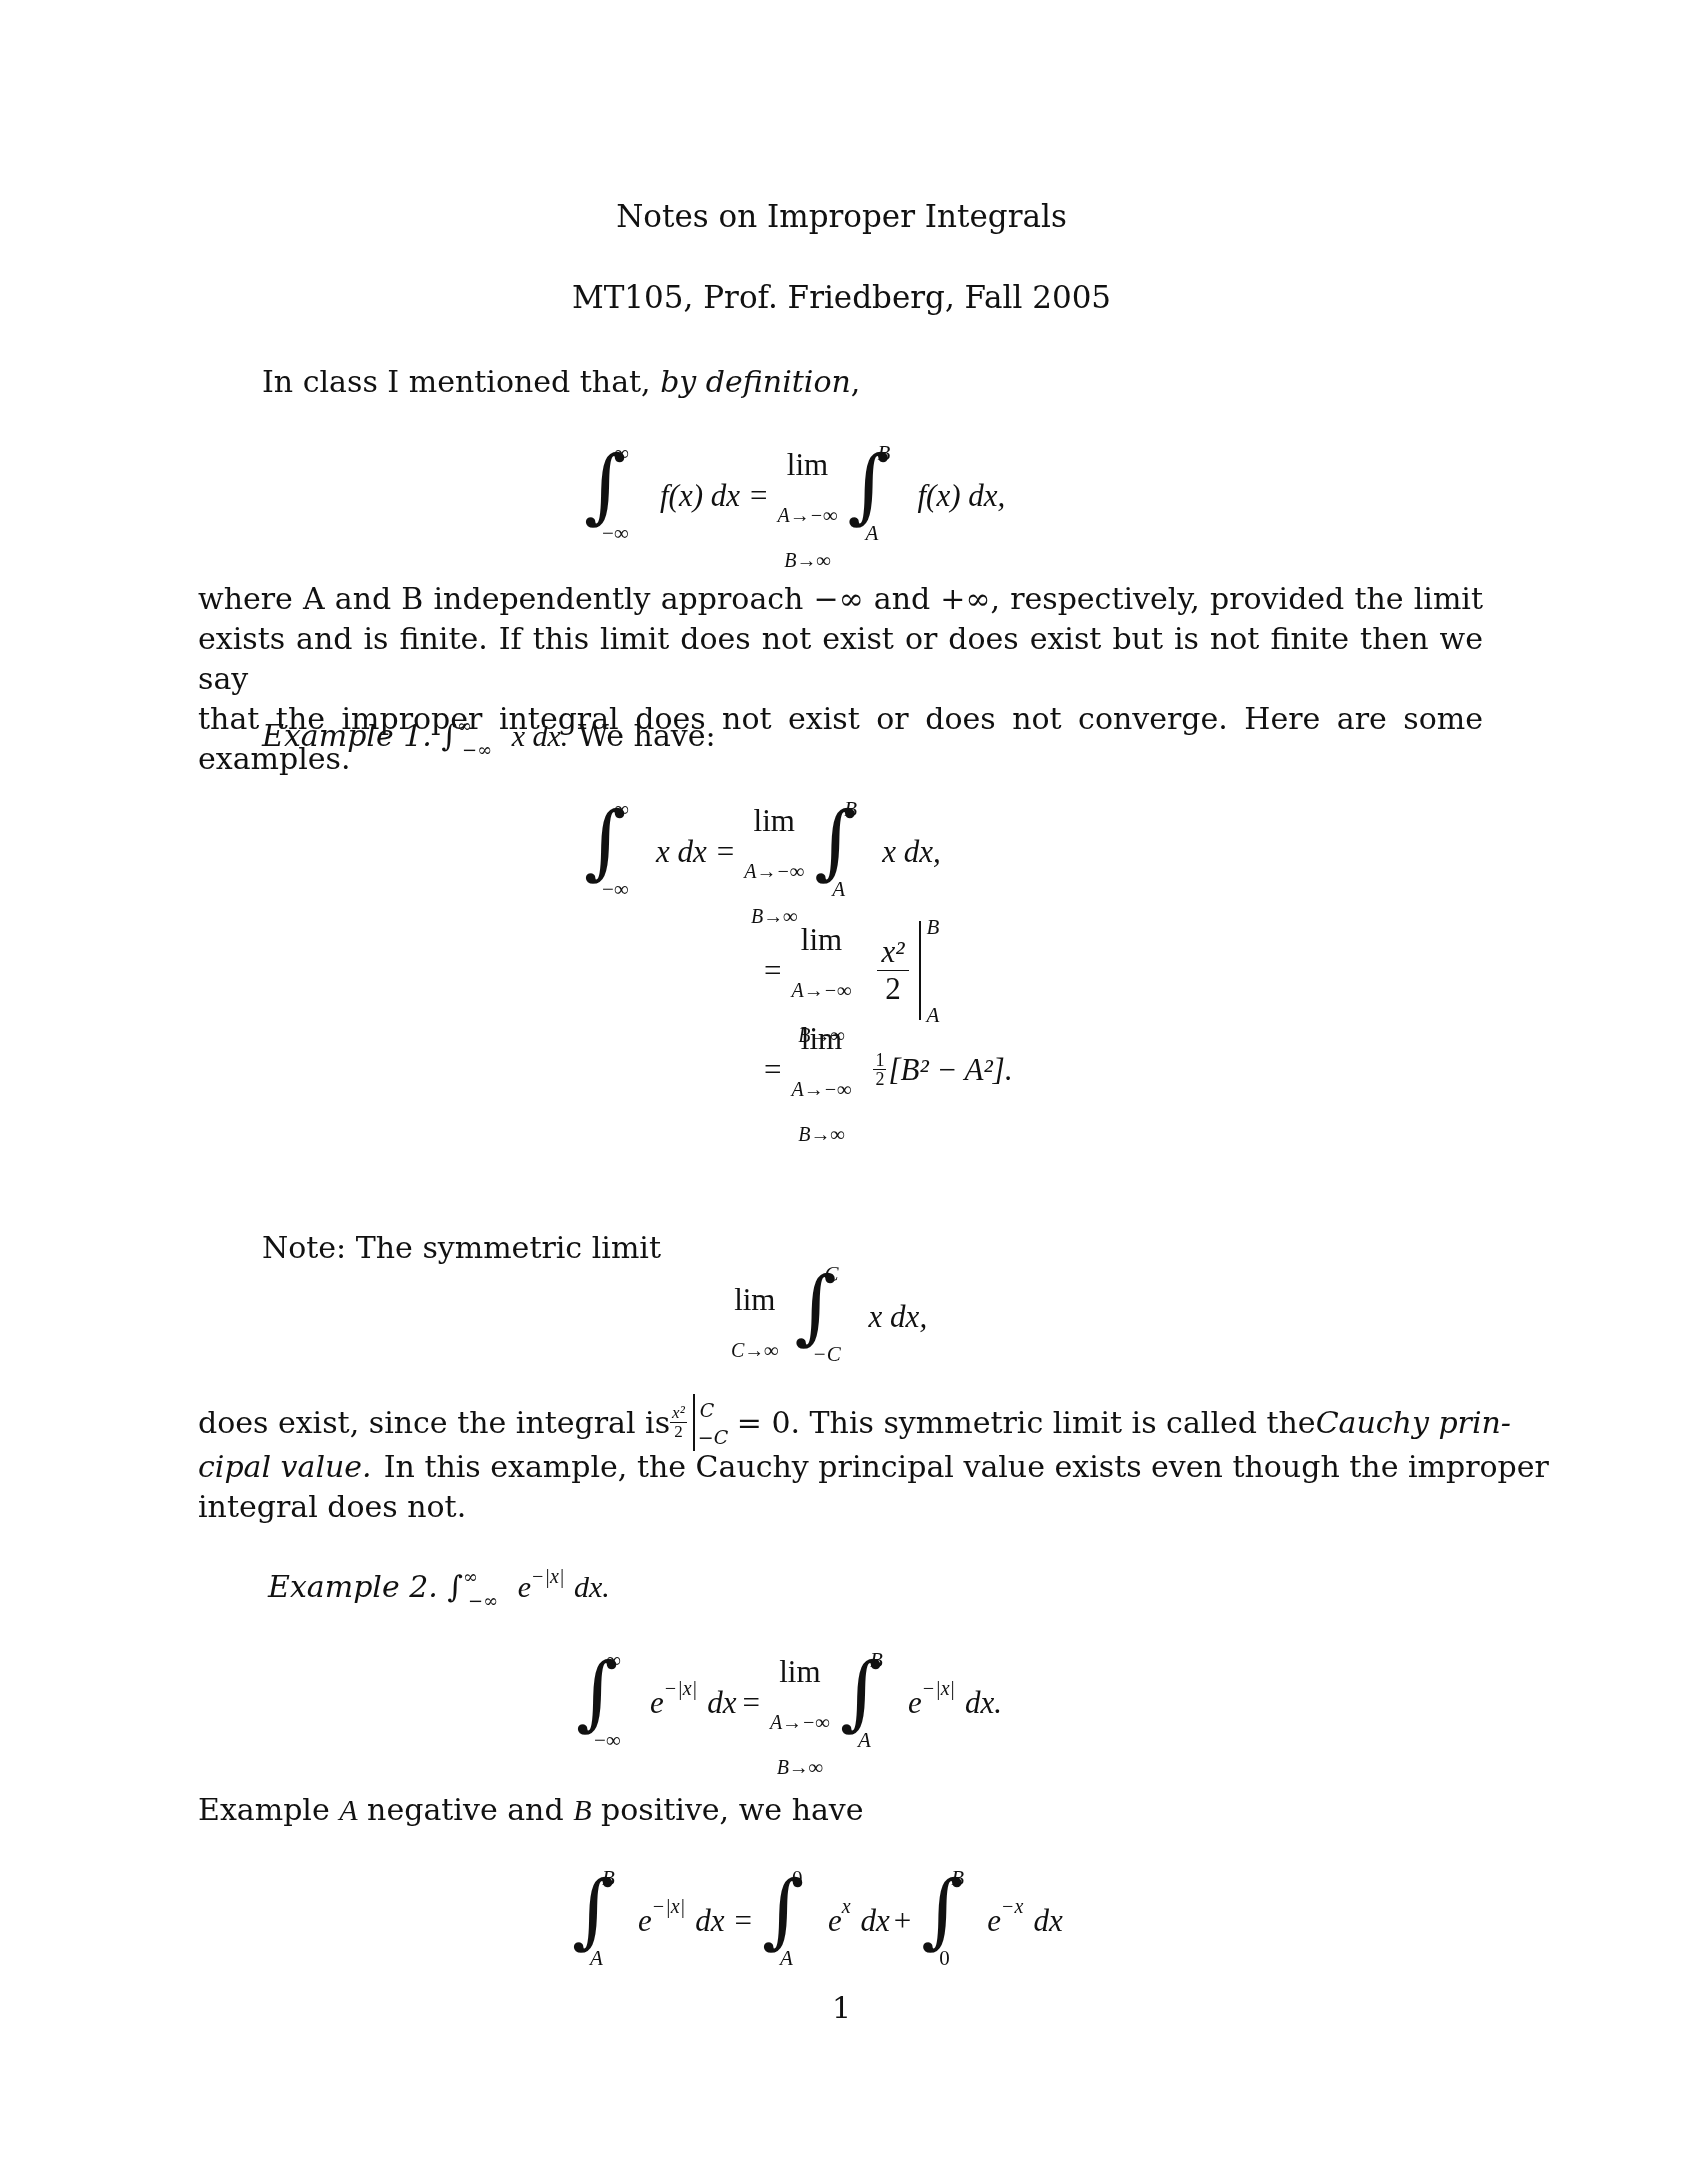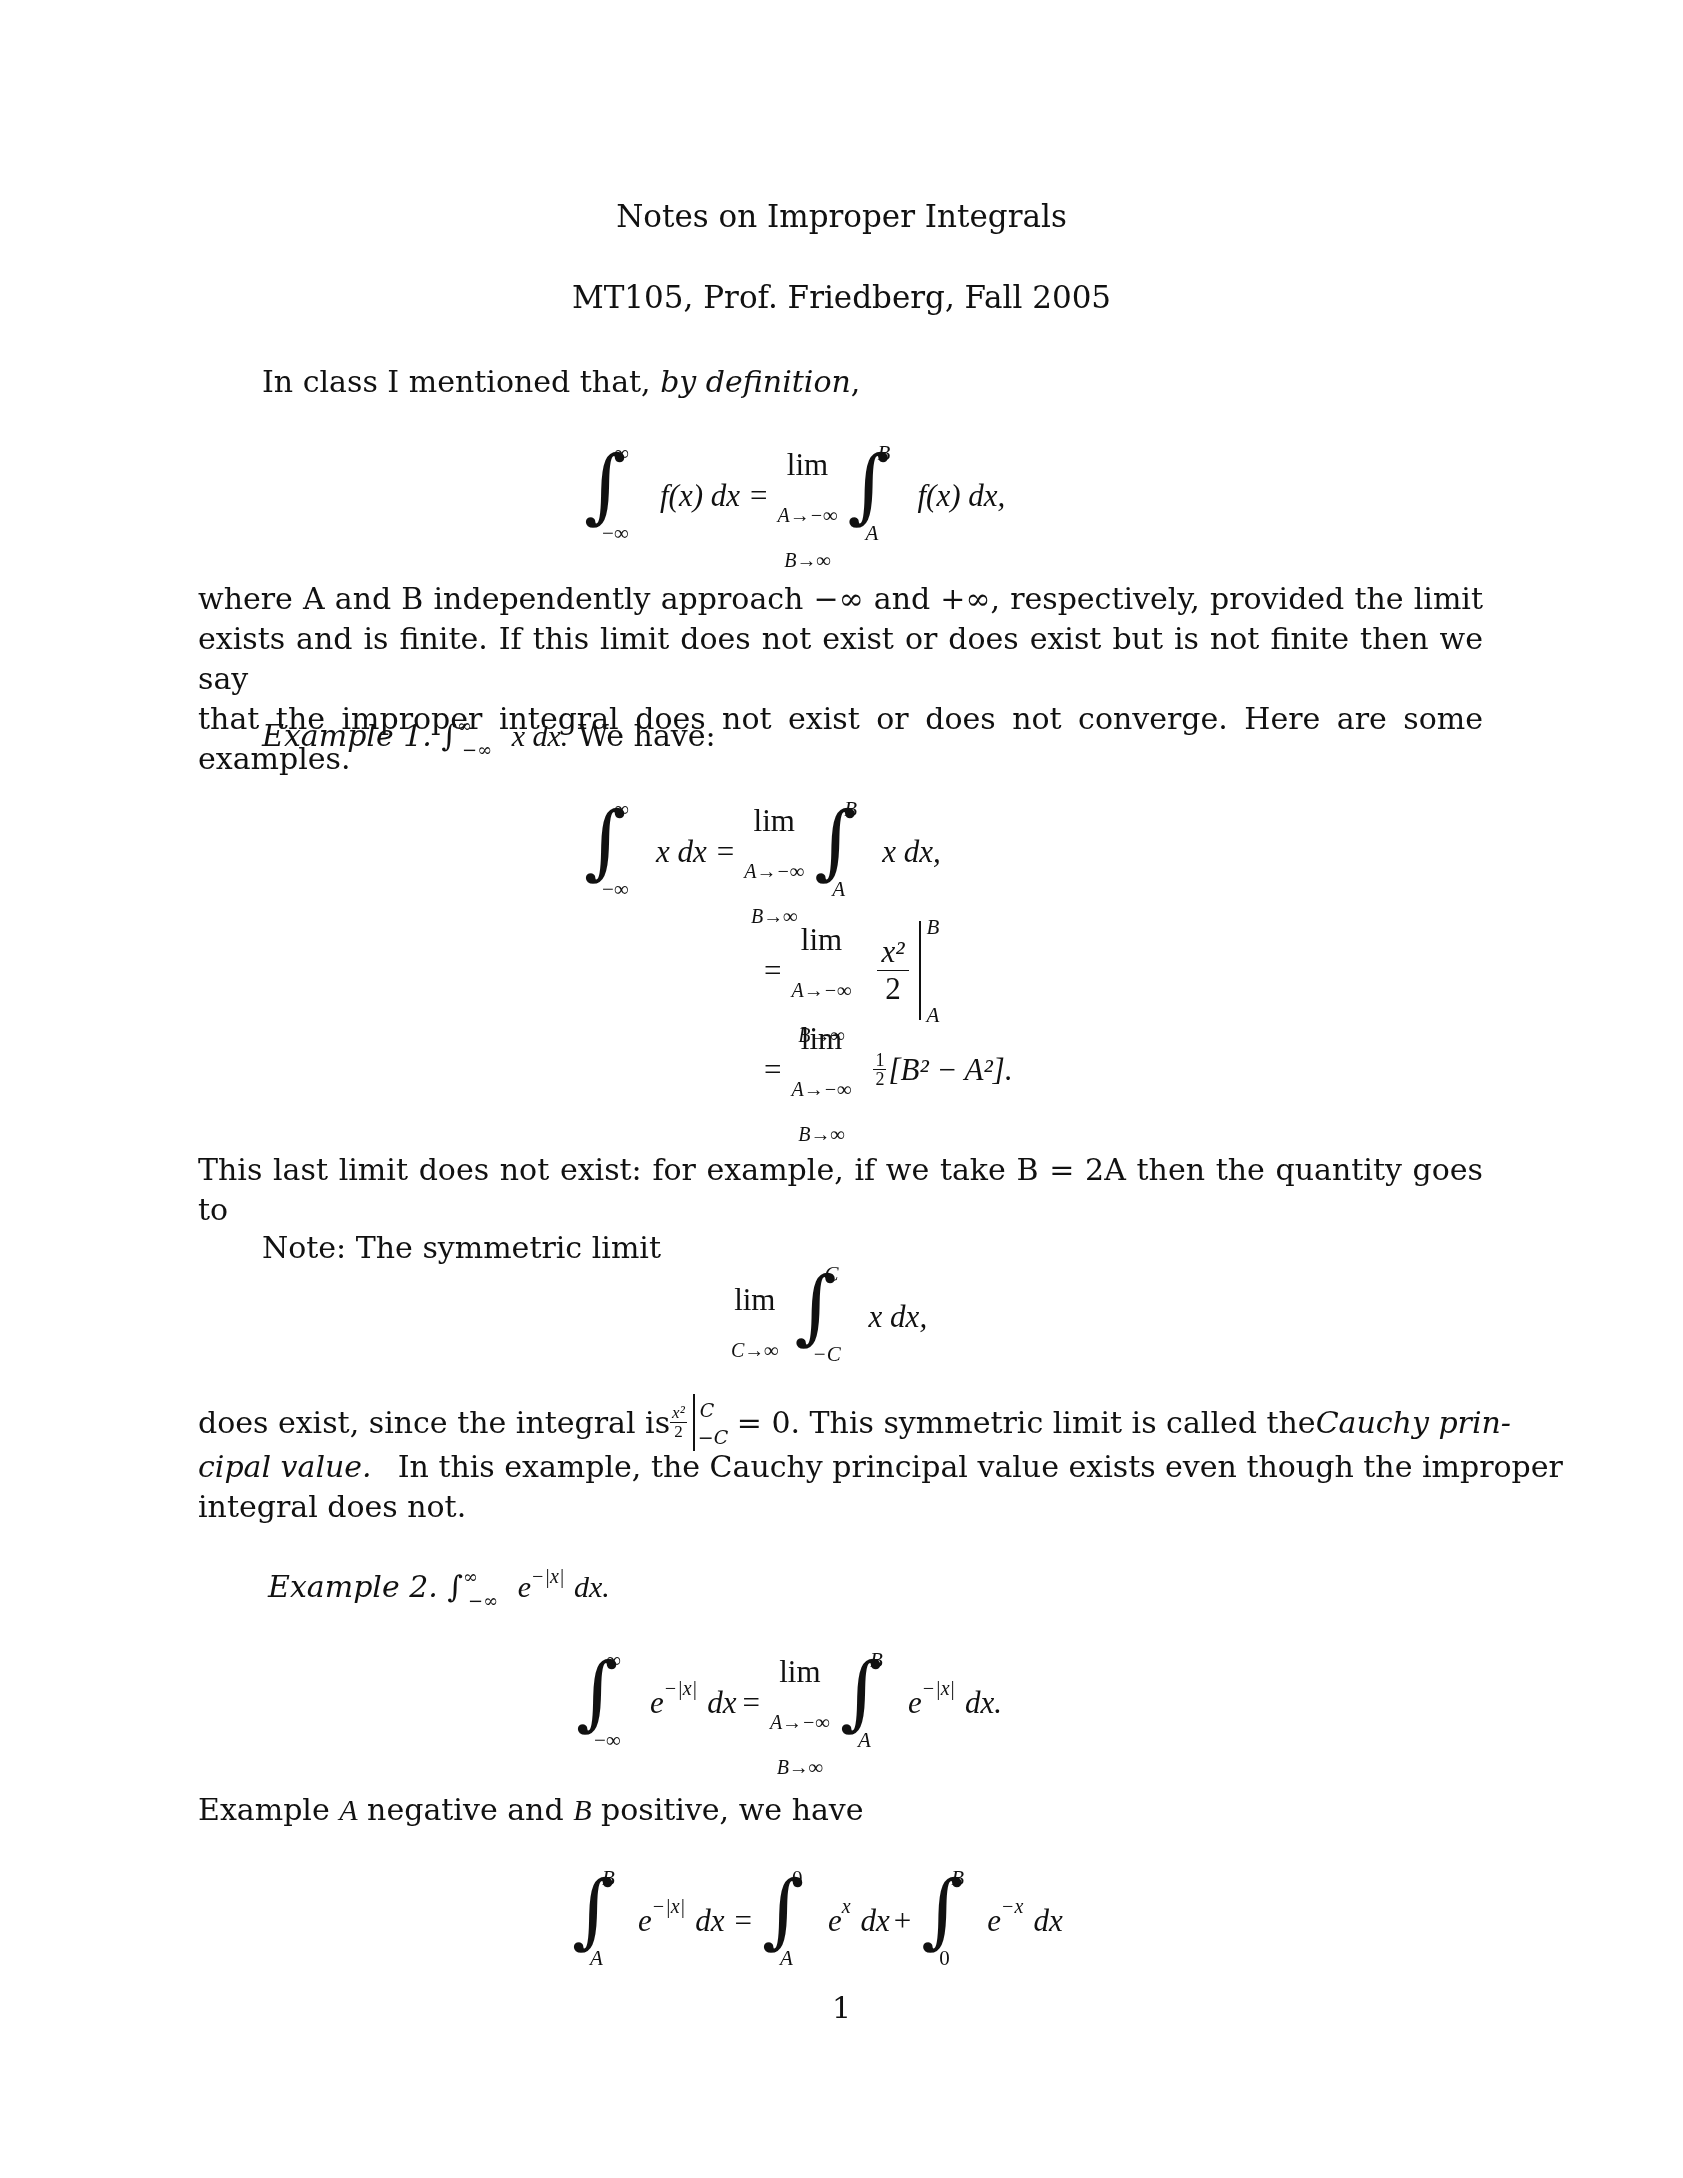--- a/index.html
+++ b/index.html
@@ -138,21 +138,20 @@
     </span>
   <span class="gap" style="width:12px"></span>
   <span class="smallfrac">
       <span class="n">1</span>
       <span>2</span>
     </span>
   <span class="mi">[B² − A²].</span>
 </div>
 
 <div class="par" style="top:1150px;">
-  <div style="text-align-last:justify;">This last limit does not exist: for example, if we take B = 2A then the quantity goes to</div>
 </div>
 <div class="abs body-text" style="left:262px; top:1228px;">Note: The symmetric limit</div>
 
 <div class="eq" style="left:721px; top:1262px; height:109px;">
   <span class="lim" style="top:6px">
       <span class="w">lim</span>
       <span class="s">C→∞</span>
     </span>
   <span class="gap" style="width:6px"></span>
   <span class="int">
@@ -174,21 +173,21 @@
     <span class="inlbar">
         <span class="bu">C</span>
         <span class="bl">−C</span>
       </span>
   </span>
   <span>= 0. This symmetric limit is called the</span>
   <i>Cauchy prin-</i>
 </div>
 <div class="abs body-text" style="left:198px; top:1447px; width:1285px; display:flex; justify-content:space-between;">
   <i>cipal value.</i>
-  <span style="flex:1; margin-left:26px; text-align:justify; text-align-last:justify;">In this example, the Cauchy principal value exists even though the improper</span>
+  <span style="flex:1; margin-left:12px; text-align:justify; text-align-last:justify;">In this example, the Cauchy principal value exists even though the improper</span>
 </div>
 <div class="abs body-text" style="left:198px; top:1487px;">integral does not.</div>
 
 <div class="abs body-text" style="left:268px; top:1567px;">
   <i>Example 2.</i>
   <span class="inline-int">∫<span class="iu">∞</span><span class="il">−∞</span></span>
   <span class="mi">e</span><span class="sup mi">−|x|</span>
   <span class="mi">dx.</span>
 </div>
 

